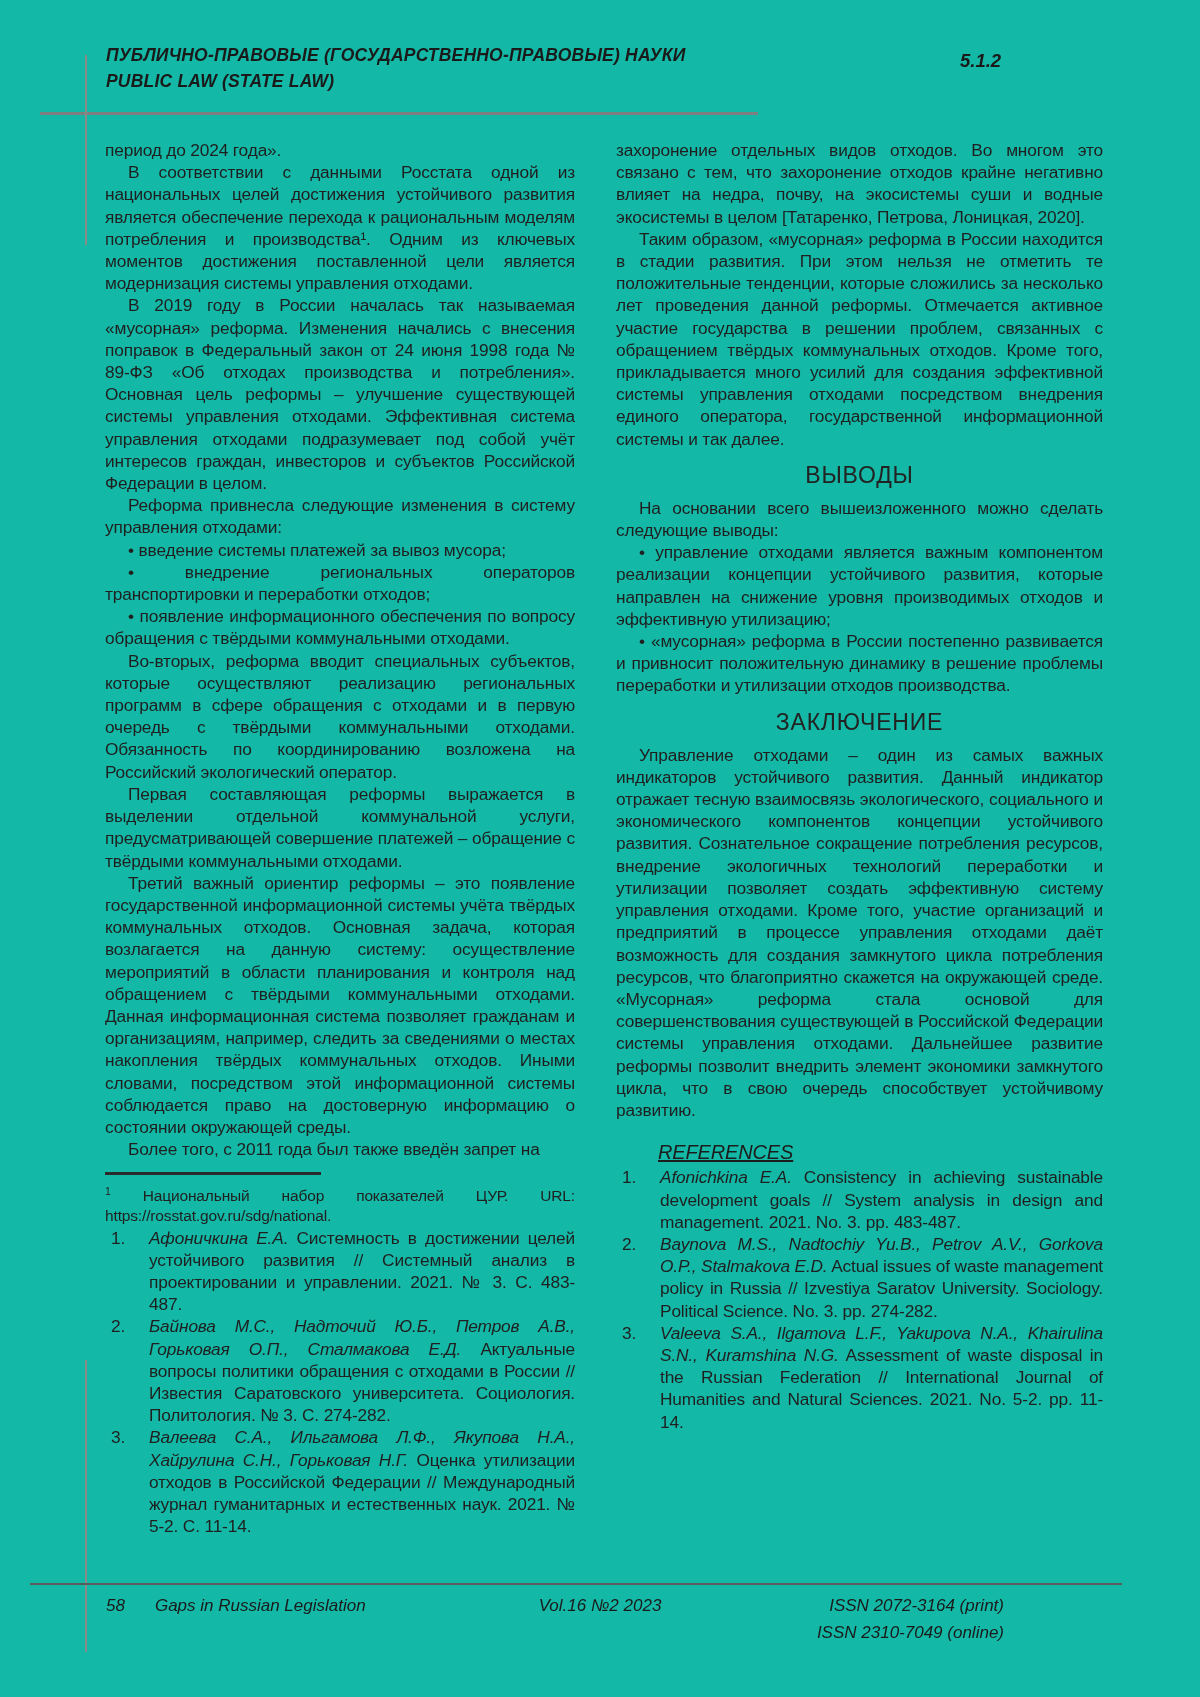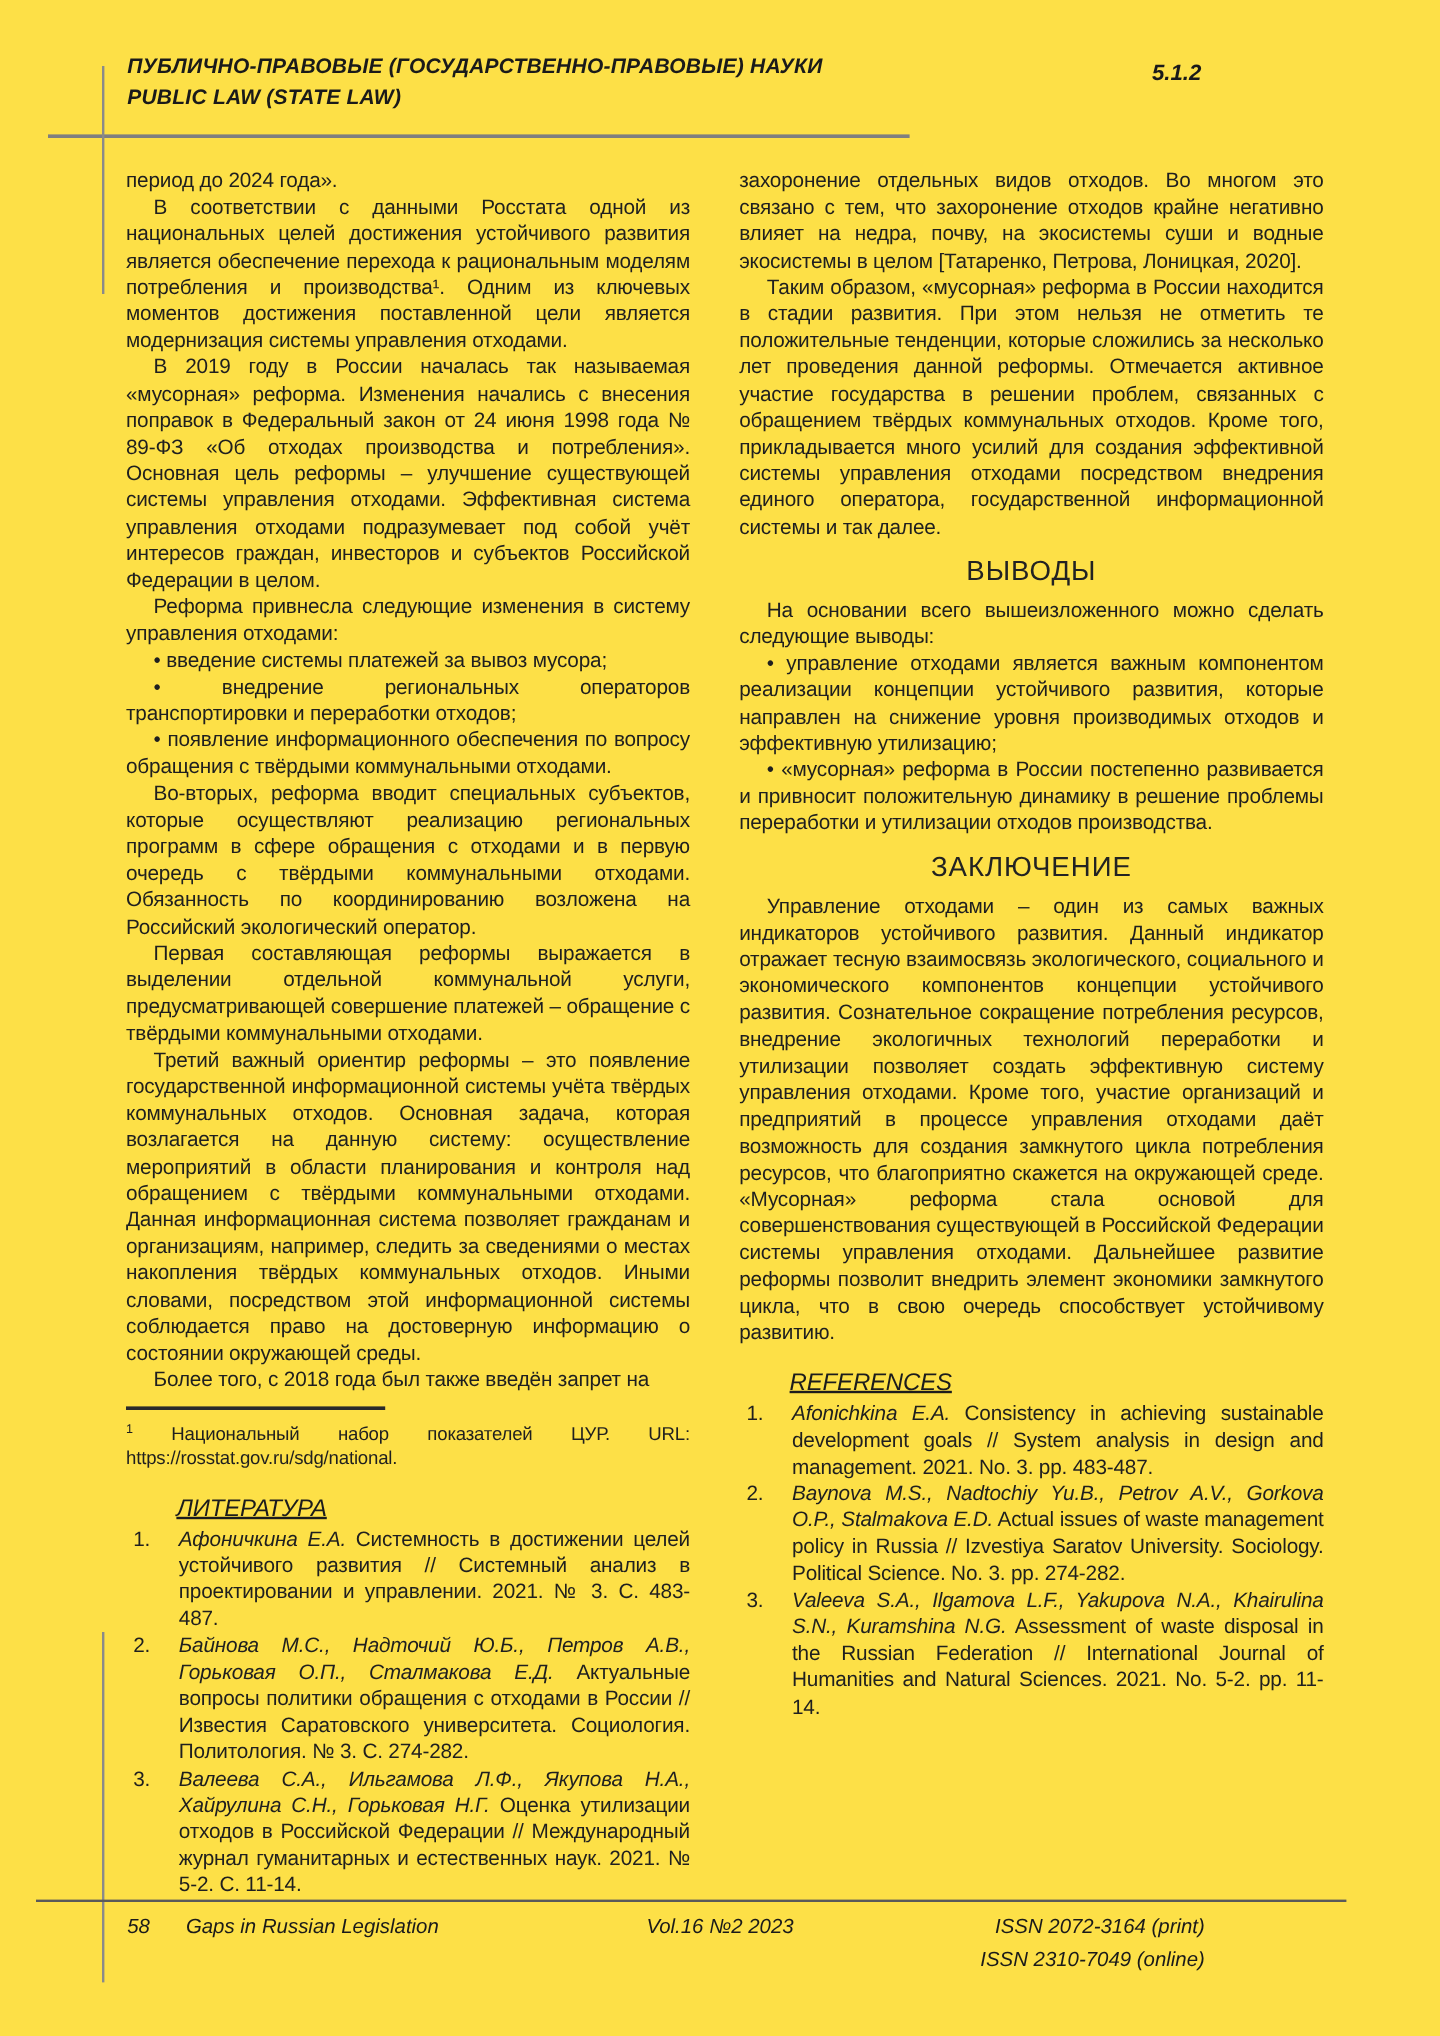--- a/index.html
+++ b/index.html
@@ -1,21 +1,21 @@
 <!DOCTYPE html>
 <html><head>
 <meta charset="utf-8">
 <style>
   * { box-sizing: border-box; }
   html,body { margin:0; padding:0; background:#ffffff; }
   .page {
     position: relative;
     width: 1200px;
     height: 1697px;
-    background: #fde047;
+    background: #14b8a6;
     color: #1f1f1f;
     font-family: "Liberation Sans", sans-serif;
     overflow: hidden;
   }
 
   
   .hdr-title {
     position: absolute; left: 106px; top: 42px;
     font-weight: bold; font-style: italic;
     font-size: 17.5px; line-height: 26px; letter-spacing: .2px;
@@ -91,30 +91,29 @@
           <div class="para">период до 2024 года».</div>
           <div class="para ind">В соответствии с данными Росстата одной из национальных целей достижения устойчивого развития является обеспечение перехода к рациональным моделям потребления и производства¹. Одним из ключевых моментов достижения поставленной цели является модернизация системы управления отходами.</div>
           <div class="para ind">В 2019 году в России началась так называемая «мусорная» реформа. Изменения начались с внесения поправок в Федеральный закон от 24 июня 1998 года № 89-ФЗ «Об отходах производства и потребления». Основная цель реформы – улучшение существующей системы управления отходами. Эффективная система управления отходами подразумевает под собой учёт интересов граждан, инвесторов и субъектов Российской Федерации в целом.</div>
           <div class="para ind">Реформа привнесла следующие изменения в систему управления отходами:</div>
           <div class="para ind">• введение системы платежей за вывоз мусора;</div>
           <div class="para ind">• внедрение региональных операторов транспортировки и переработки отходов;</div>
           <div class="para ind">• появление информационного обеспечения по вопросу обращения с твёрдыми коммунальными отходами.</div>
           <div class="para ind">Во-вторых, реформа вводит специальных субъектов, которые осуществляют реализацию региональных программ в сфере обращения с отходами и в первую очередь с твёрдыми коммунальными отходами. Обязанность по координированию возложена на Российский экологический оператор.</div>
           <div class="para ind">Первая составляющая реформы выражается в выделении отдельной коммунальной услуги, предусматривающей совершение платежей – обращение с твёрдыми коммунальными отходами.</div>
           <div class="para ind">Третий важный ориентир реформы – это появление государственной информационной системы учёта твёрдых коммунальных отходов. Основная задача, которая возлагается на данную систему: осуществление мероприятий в области планирования и контроля над обращением с твёрдыми коммунальными отходами. Данная информационная система позволяет гражданам и организациям, например, следить за сведениями о местах накопления твёрдых коммунальных отходов. Иными словами, посредством этой информационной системы соблюдается право на достоверную информацию о состоянии окружающей среды.</div>
-          <div class="para ind">Более того, с 2018 года был также введён запрет на</div>
+          <div class="para ind">Более того, с 2011 года был также введён запрет на</div>
         </div>
 
       <div class="fn-rule"></div>
       <div class="footnote">
         <sup>1</sup>
         <span>Национальный набор показателей ЦУР. URL: https://rosstat.gov.ru/sdg/national.</span>
       </div>
 
-      <div class="ref-heading">ЛИТЕРАТУРА</div>
       <div class="ref-list">
           <div class="ref-item">
             <span class="ref-num">1.</span>
             <div class="ref-text"><i>Афоничкина Е.А.</i> Системность в достижении целей устойчивого развития // Системный анализ в проектировании и управлении. 2021. № 3. С. 483-487.</div>
           </div>
           <div class="ref-item">
             <span class="ref-num">2.</span>
             <div class="ref-text"><i>Байнова М.С., Надточий Ю.Б., Петров А.В., Горьковая О.П., Сталмакова Е.Д.</i> Актуальные вопросы политики обращения с отходами в России // Известия Саратовского университета. Социология. Политология. № 3. С. 274-282.</div>
           </div>
           <div class="ref-item">

